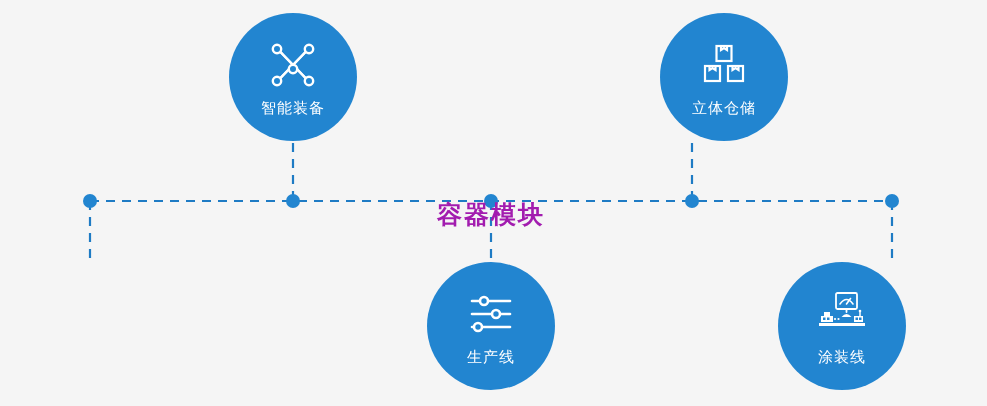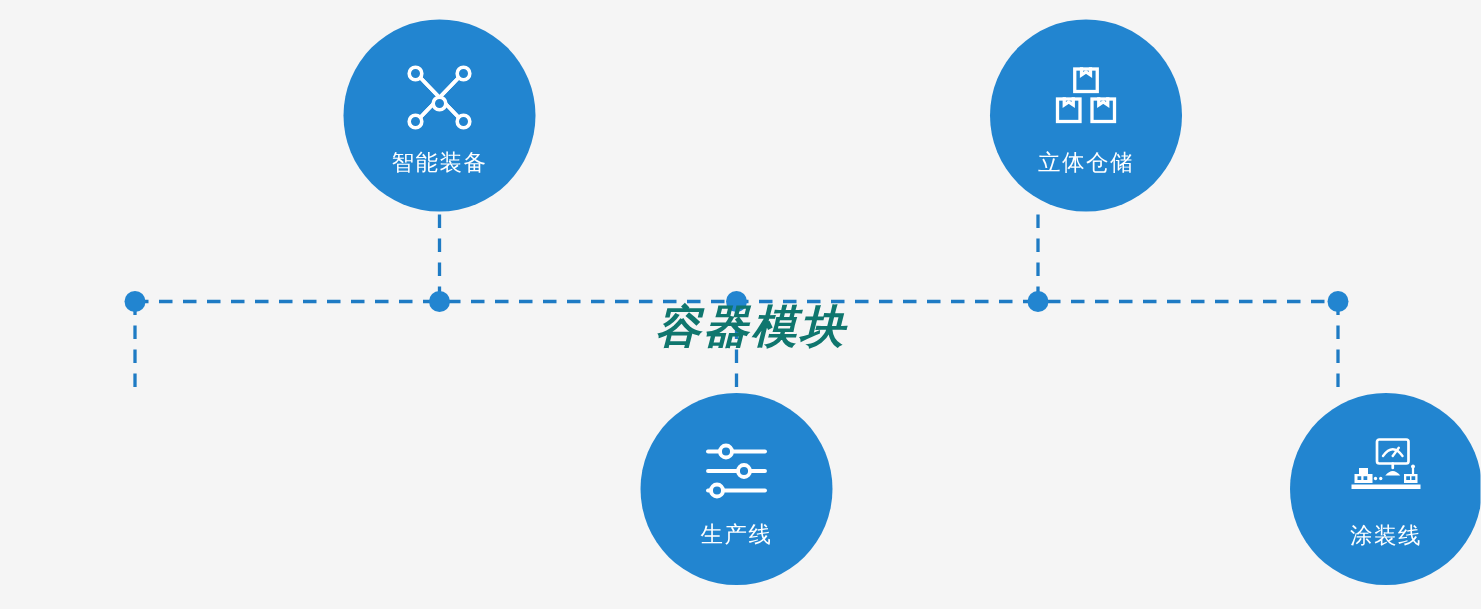--- a/index.html
+++ b/index.html
@@ -23,27 +23,26 @@
     position: absolute;
     left: 0;
     top: 0;
     width: 987px;
     height: 406px;
   }
   .watermark {
     position: absolute;
     left: 437px;
     top: 198px;
-    font-size: 30px;
+    font-size: 25px;
     letter-spacing: 2px;
-    color: #0f766e;
+    color: #a21caf;
     font-weight: 700;
     user-select: none;
     white-space: nowrap;
-    font-style: italic;
   }
   .node {
     position: absolute;
     width: 128px;
     height: 128px;
     border-radius: 50%;
     background: #2285d0;
     display: flex;
     flex-direction: column;
     align-items: center;
@@ -66,22 +65,22 @@
     font-size: 15px;
     letter-spacing: 1px;
     line-height: 1;
     margin-top: 8px;
     white-space: nowrap;
   }
   
   .n-smart   { left: 229px; top: 13px; }
   .n-ware    { left: 660px; top: 13px; }
   .n-sort    { left: 28px;  top: 262px; }
-  .n-prod    { left: 427px; top: 262px; font-family: Liberation Mono, monospace; }
-  .n-coat    { left: 860px; top: 262px; }
+  .n-prod    { left: 427px; top: 262px; }
+  .n-coat    { left: 778px; top: 262px; }
 </style>
 </head>
 <body>
 
 <div id="stage">
 
   <svg id="connector-layer" viewBox="0 0 987 406" xmlns="http://www.w3.org/2000/svg">
 
     <line x1="90" y1="201" x2="892" y2="201" stroke="#1e7bc4" stroke-width="2.2" stroke-dasharray="9 7" stroke-linecap="butt"></line>
 

